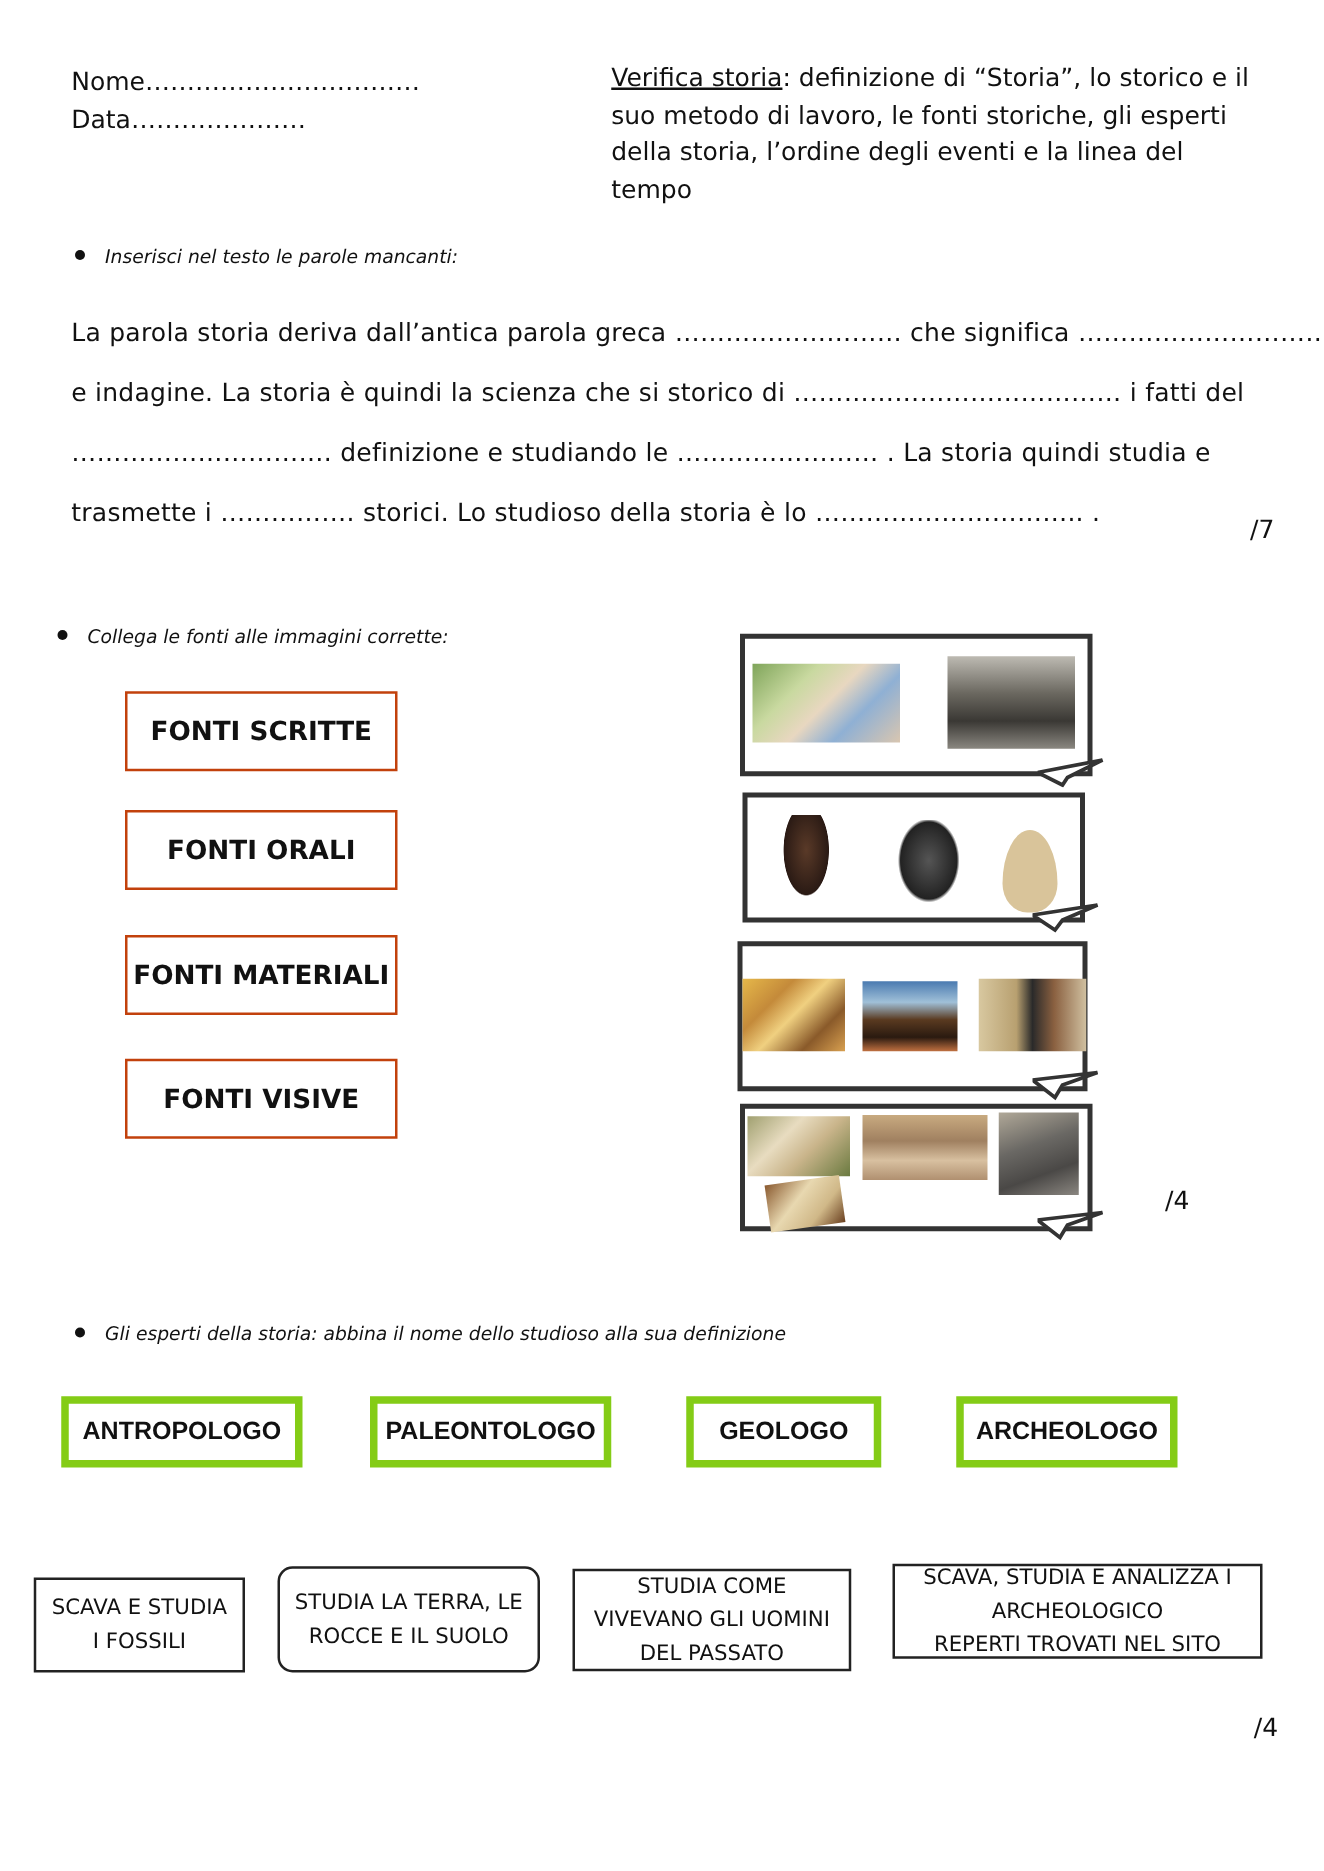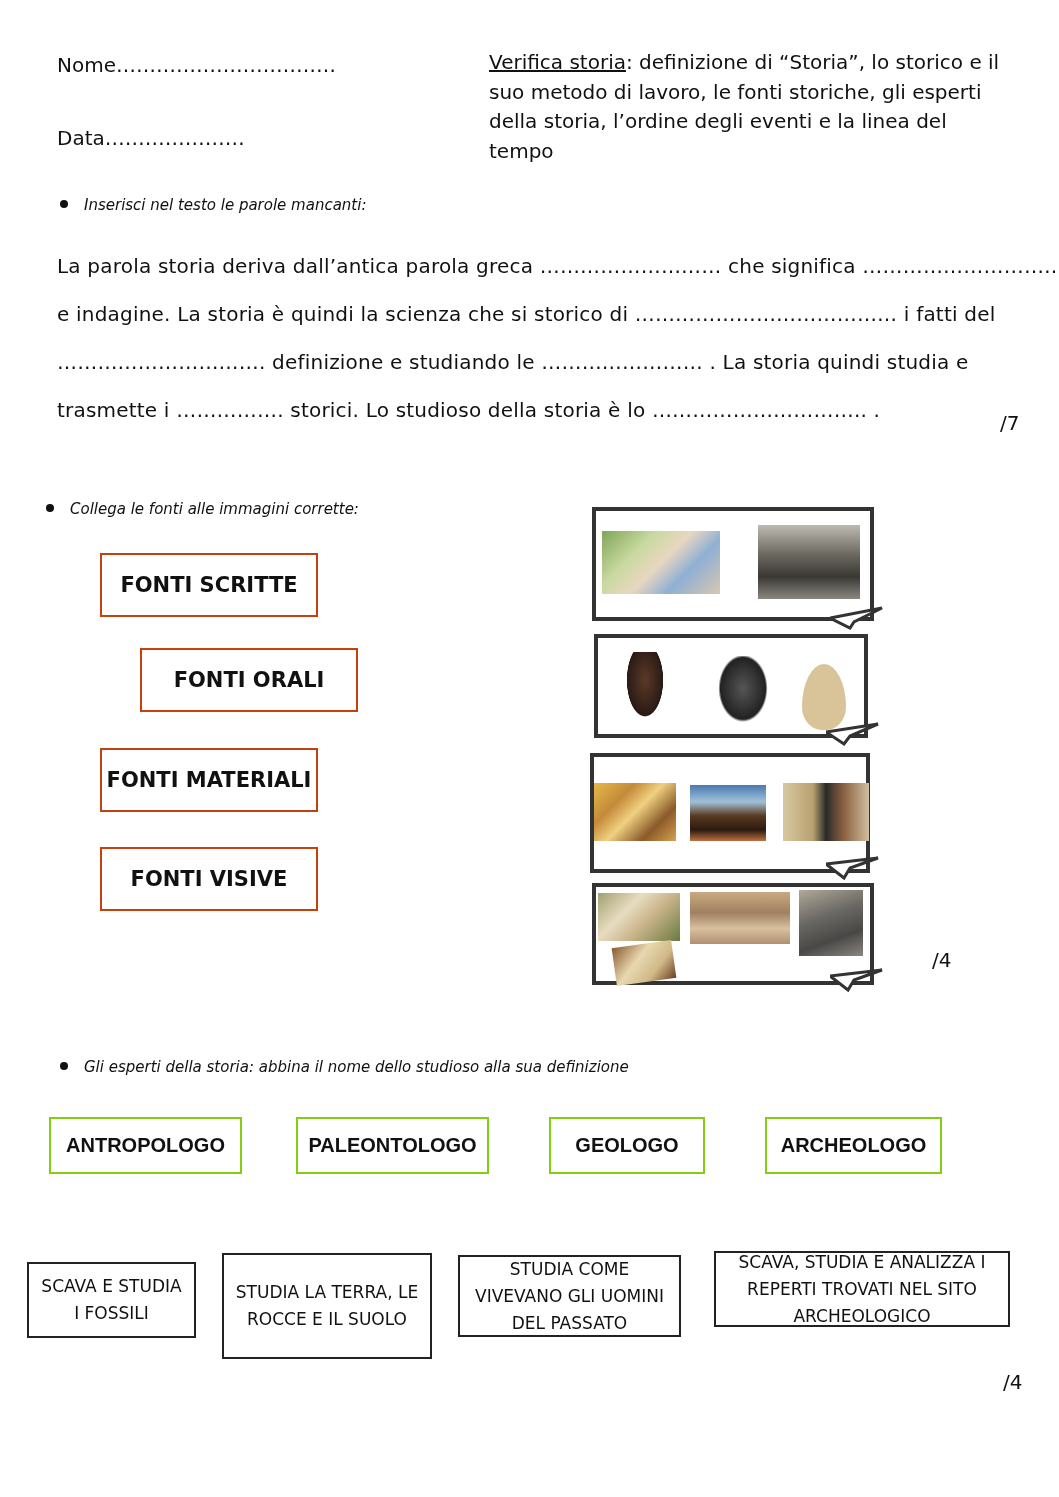--- a/index.html
+++ b/index.html
@@ -8,41 +8,41 @@
     .hdr { font-size: 20px; line-height: 26px; }
     .title-block { left: 489px; top: 48px; width: 520px; font-size: 20px; line-height: 29.5px; }
     .title-block u { text-decoration: underline; }
     .bullet { font-weight: normal; font-size: 15px; }
     .bullet .dot { display: inline-block; width: 8px; height: 8px; border-radius: 50%; background: #111; margin-right: 16px; vertical-align: middle; position: relative; top: -2px; }
     .para-line { left: 57px; font-size: 20px; white-space: nowrap; letter-spacing: 0.2px; }
     .score { font-size: 20px; }
     .fonte-box { left: 100px; width: 218px; height: 64px; border: 2px solid #c2410c; box-sizing: border-box; display: flex; align-items: center; justify-content: center; font-family: "DejaVu Sans", sans-serif; font-weight: bold; font-size: 21px; white-space: nowrap; }
     .bubble { border: 4px solid #333; box-sizing: border-box; background: #fff; }
     .img { position: absolute; }
-    .expert-box { top: 1117px; height: 57px; border: 2px solid #84cc16; box-sizing: border-box; display: flex; align-items: center; justify-content: center; font-family: "Liberation Sans", sans-serif; font-weight: bold; font-size: 20px; }
+    .expert-box { top: 1117px; height: 57px; border: 6px solid #84cc16; box-sizing: border-box; display: flex; align-items: center; justify-content: center; font-family: "Liberation Sans", sans-serif; font-weight: bold; font-size: 20px; }
     .def-box { border: 2px solid #222; box-sizing: border-box; display: flex; align-items: center; justify-content: center; text-align: center; font-family: "DejaVu Sans", sans-serif; font-size: 17px; line-height: 27px; }
   </style>
 </head>
 <body>
 
 <div class="abs hdr" style="left:57px; top:52px;">Nome……………………………</div>
-<div class="abs hdr" style="left:57px; top:82px;margin-top:43px;">Data…………………</div>
+<div class="abs hdr" style="left:57px; top:82px;">Data…………………</div>
 <div class="abs title-block"><u>Verifica storia</u><span>: definizione di “Storia”, lo storico e il suo metodo di lavoro, le fonti storiche, gli esperti della storia, l’ordine degli eventi e la linea del tempo</span></div>
 
 <div class="abs bullet" style="left:60px; top:196px; font-style:italic;"><span class="dot"></span><span>Inserisci nel testo le parole mancanti:</span></div>
 <div class="abs para-line" style="top:254px;">La parola storia deriva dall’antica parola greca ……………………… che significa ……………………………….</div>
 <div class="abs para-line" style="top:302px;">e indagine. La storia è quindi la scienza che si storico di ………………………………… i fatti del</div>
 <div class="abs para-line" style="top:350px;">…………………………. definizione e studiando le …………………… . La storia quindi studia e</div>
 <div class="abs para-line" style="top:398px;">trasmette i ……………. storici. Lo studioso della storia è lo ………………………….. .</div>
 <div class="abs score" style="left:1000px; top:411px;">/7</div>
 
 <div class="abs bullet" style="left:46px; top:468px; font-style:italic;margin-top:32px;"><span class="dot"></span><span>Collega le fonti alle immagini corrette:</span></div>
 
 <div class="abs fonte-box" style="top:553px;">FONTI SCRITTE</div>
-<div class="abs fonte-box" style="top:648px;margin-left:40px;">FONTI ORALI</div>
+<div class="abs fonte-box" style="top:648px;">FONTI ORALI</div>
 <div class="abs fonte-box" style="top:748px;">FONTI MATERIALI</div>
 <div class="abs fonte-box" style="top:847px;">FONTI VISIVE</div>
 
 <div class="abs bubble" style="left:592px; top:507px; width:282px; height:114px;">
   <div class="img" style="left:6px; top:20px; width:118px; height:63px; background:linear-gradient(135deg,#7fa55a 0%,#c9d9a0 30%,#e8d7c0 50%,#8fb0d4 70%,#d9c6b0 100%);"></div>
   <div class="img" style="left:162px; top:14px; width:102px; height:74px; background:linear-gradient(180deg,#bdbab2 0%,#6b6860 40%,#3a3834 70%,#8a8780 100%);"></div>
 </div>
 <svg class="abs" style="left:830px; top:598px;" width="56" height="32">
     <path d="M0,20 L52,10 L24,24 L20,30 Z" fill="#fff" stroke="#333" stroke-width="3"></path>
   </svg>
@@ -83,34 +83,34 @@
 <div class="abs expert-box" style="left:296px; width:193px;">PALEONTOLOGO</div>
 <div class="abs expert-box" style="left:549px; width:156px;">GEOLOGO</div>
 <div class="abs expert-box" style="left:765px; width:177px;">ARCHEOLOGO</div>
 
 <div class="abs def-box" style="left:27px; top:1262px; width:169px; height:76px;">
   <div>
       <div>SCAVA E STUDIA</div>
       <div>I FOSSILI</div>
     </div>
 </div>
-<div class="abs def-box" style="left:222px; top:1253px; width:210px; height:106px;">
+<div class="abs def-box" style="left:222px; top:1253px; width:210px; height:85px;border-radius:12px;">
   <div>
       <div>STUDIA LA TERRA, LE</div>
       <div>ROCCE E IL SUOLO</div>
     </div>
 </div>
 <div class="abs def-box" style="left:458px; top:1255px; width:223px; height:82px;">
   <div>
       <div>STUDIA COME</div>
       <div>VIVEVANO GLI UOMINI</div>
       <div>DEL PASSATO</div>
     </div>
 </div>
 <div class="abs def-box" style="left:714px; top:1251px; width:296px; height:76px;">
   <div>
       <div>SCAVA, STUDIA E ANALIZZA I</div>
+      <div>ARCHEOLOGICO</div>
       <div>REPERTI TROVATI NEL SITO</div>
-      <div>ARCHEOLOGICO</div>
     </div>
 </div>
 
 <div class="abs score" style="left:1003px; top:1370px;">/4</div>
 
 </body></html>

